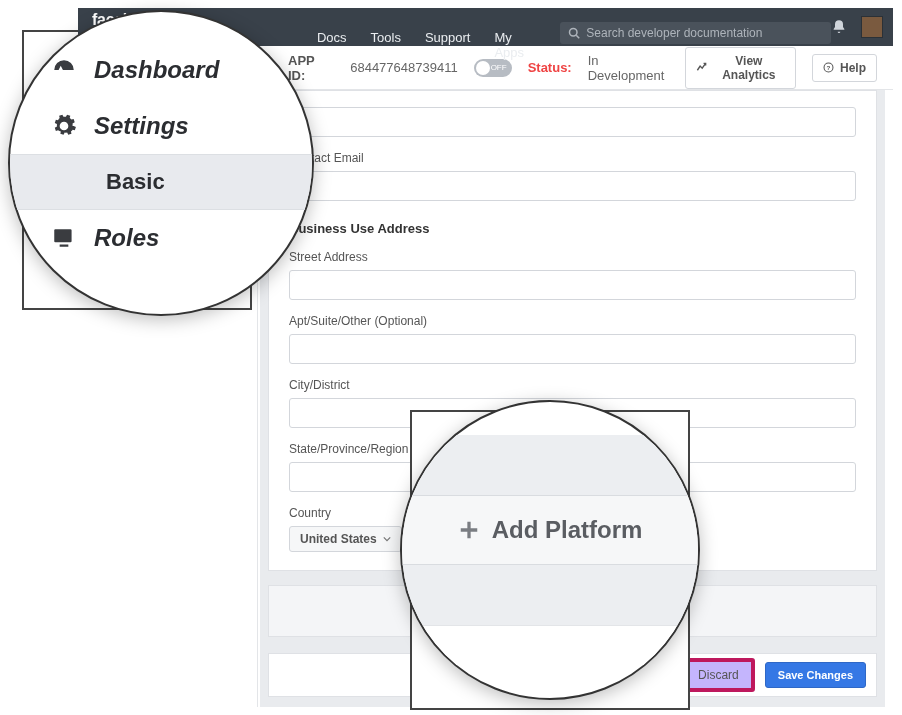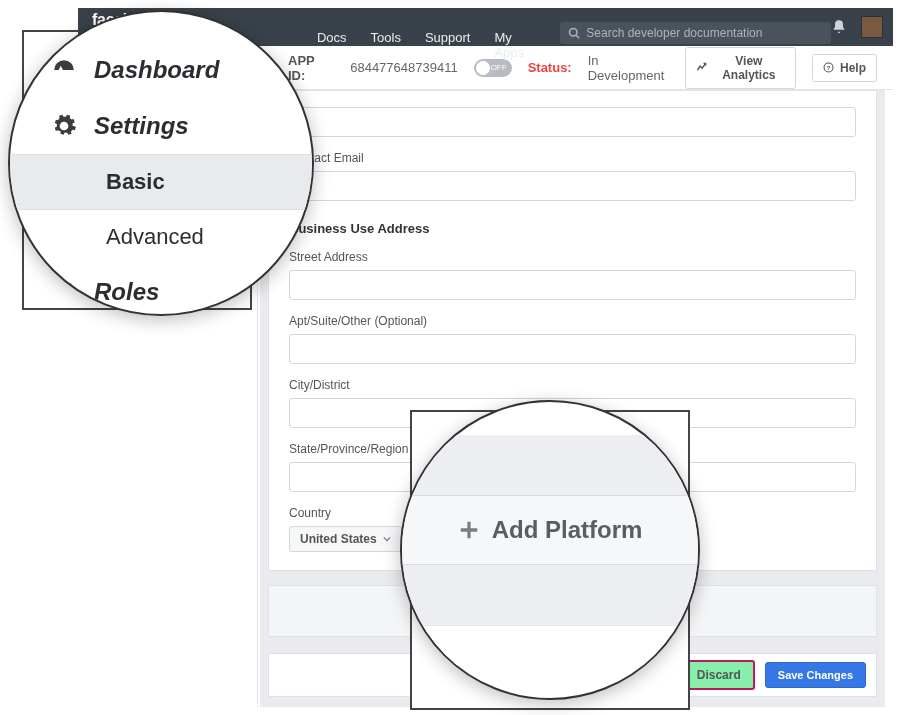--- a/index.html
+++ b/index.html
@@ -128,22 +128,22 @@
 
   .footer-actions {
     margin-top: 16px;
     background:#fff;
     border:1px solid #dfe1e5;
     height:44px;
     display:flex; align-items:center; justify-content:flex-end;
     gap:10px; padding:0 10px;
   }
   .btn-secondary {
-    border:2px solid #be185d; background:#86efac; border-radius:3px;
-    padding:6px 12px; font-size:12px; color:#555; font-weight:700; cursor:pointer;
+    border:4px solid #be185d; background:#c4b5fd; border-radius:3px;
+    padding:6px 12px; font-size:12px; color:#555; font-weight:400; cursor:pointer;
   }
   .btn-primary {
     border:1px solid #2f68c6; background:#3b5fdb; color:#fff;
     border-radius:3px; padding:6px 12px; font-size:11px; font-weight:600; cursor:pointer;
   }
   .btn-primary { background:#3578e5; border-color:#2f68c6; }
 
   
   .sidebar-bg {
     position:absolute;
@@ -389,23 +389,20 @@
       <span class="side-icon">
         <svg width="26" height="26" viewBox="0 0 24 24" fill="#3a3c40">
             <path d="M12 8a4 4 0 1 0 0 8 4 4 0 0 0 0-8zm9 4l2 1-1 3-2-.5a8 8 0 0 1-1.6 1.6l.5 2-3 1-1-2a8 8 0 0 1-2.3 0l-1 2-3-1 .5-2A8 8 0 0 1 6.5 16L4.5 16.5l-1-3 2-1a8 8 0 0 1 0-2.3l-2-1 1-3 2 .5A8 8 0 0 1 8 4.5L7.5 2.5l3-1 1 2a8 8 0 0 1 2.3 0l1-2 3 1-.5 2a8 8 0 0 1 1.6 1.6l2-.5 1 3-2 1a8 8 0 0 1 0 2.3z"></path>
           </svg>
       </span>
       <span>Settings</span>
     </div>
     <div class="side-sub active">
       <span>Basic</span>
     </div>
-    <div class="side-sub">
-      <span>Advanced</span>
-    </div>
     <div class="side-item">
       <span class="side-icon">
         <svg width="26" height="26" viewBox="0 0 24 24" fill="#3a3c40">
             <rect x="3" y="4" width="16" height="12" rx="1"></rect>
             <path d="M8 18h8v2H8z"></path>
           </svg>
       </span>
       <span>Roles</span>
     </div>
   </div>

